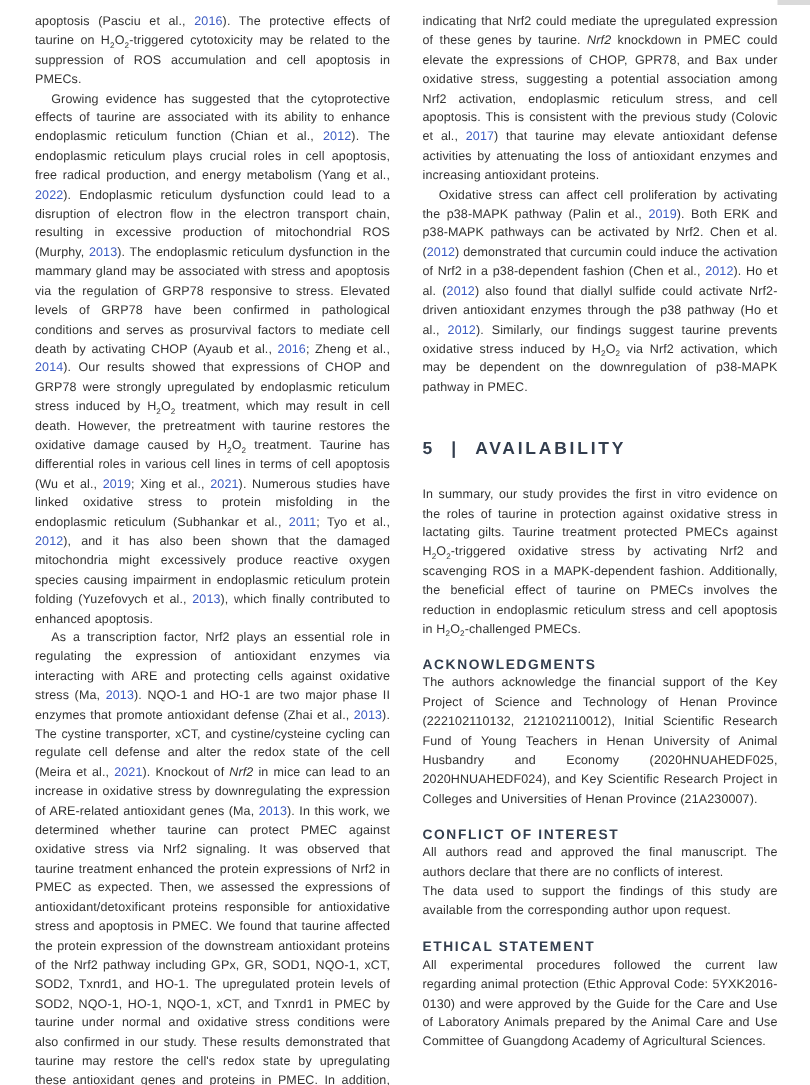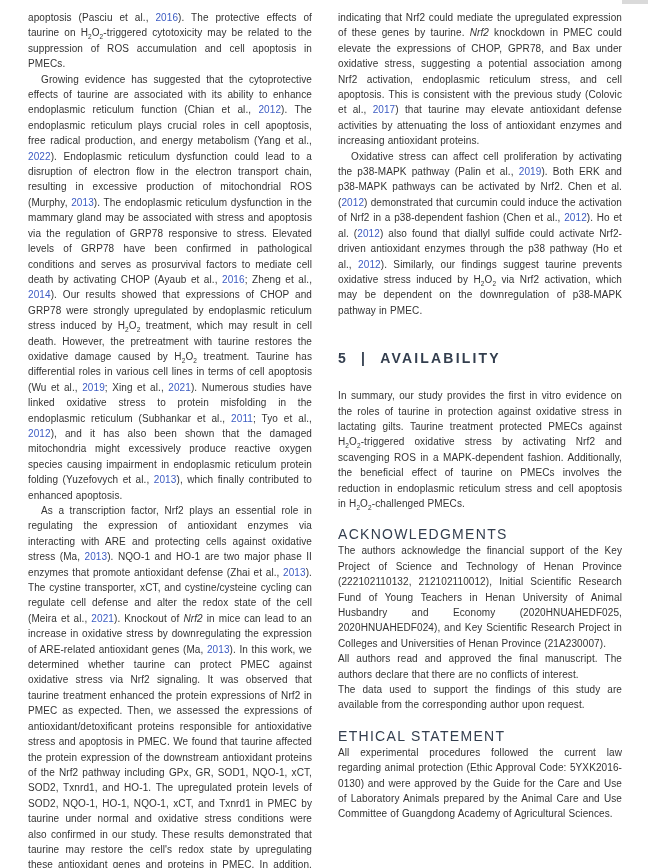--- a/index.html
+++ b/index.html
@@ -36,21 +36,21 @@
   h2.sec{
     display:flex;align-items:baseline;
     margin:32px 0 22px 0;
     font-size:14px;font-weight:700;
     letter-spacing:2.2px;
     color:var(--heading);
   }
   h2.sec .sep{margin:0 13px;}
   h3.sub{
     margin:15px 0 1px 0;
-    font-size:14px;font-weight:400;
+    font-size:11px;font-weight:700;
     letter-spacing:1.3px;
     color:var(--heading);
   }
   .edge-artifact{
     position:absolute;top:0;right:0;
     width:26px;height:4px;
     background:var(--edge);
   }
 </style>
 </head>
@@ -72,20 +72,21 @@
     <h2 class="sec">
       <span>5</span>
       <span class="sep">|</span>
       <span>AVAILABILITY</span>
     </h2>
     <p class="para">In summary, our study provides the first in vitro evidence on the roles of taurine in protection against oxidative stress in lactating gilts. Taurine treatment protected PMECs against H<sub>2</sub>O<sub>2</sub>-triggered oxidative stress by activating Nrf2 and scavenging ROS in a MAPK-dependent fashion. Additionally, the beneficial effect of taurine on PMECs involves the reduction in endoplasmic reticulum stress and cell apoptosis in H<sub>2</sub>O<sub>2</sub>-challenged PMECs.</p>
 
     <h3 class="sub">ACKNOWLEDGMENTS</h3>
     <p class="para">The authors acknowledge the financial support of the Key Project of Science and Technology of Henan Province (222102110132, 212102110012), Initial Scientific Research Fund of Young Teachers in Henan University of Animal Husbandry and Economy (2020HNUAHEDF025, 2020HNUAHEDF024), and Key Scientific Research Project in Colleges and Universities of Henan Province (21A230007).</p>
 
+    <h3 class="sub">CONFLICT OF INTEREST</h3>
     <p class="para">All authors read and approved the final manuscript. The authors declare that there are no conflicts of interest.</p>
 
     <p class="para">The data used to support the findings of this study are available from the corresponding author upon request.</p>
 
     <h3 class="sub">ETHICAL STATEMENT</h3>
     <p class="para">All experimental procedures followed the current law regarding animal protection (Ethic Approval Code: 5YXK2016-0130) and were approved by the Guide for the Care and Use of Laboratory Animals prepared by the Animal Care and Use Committee of Guangdong Academy of Agricultural Sciences.</p>
   </div>
 </div>
 
 </body></html>

